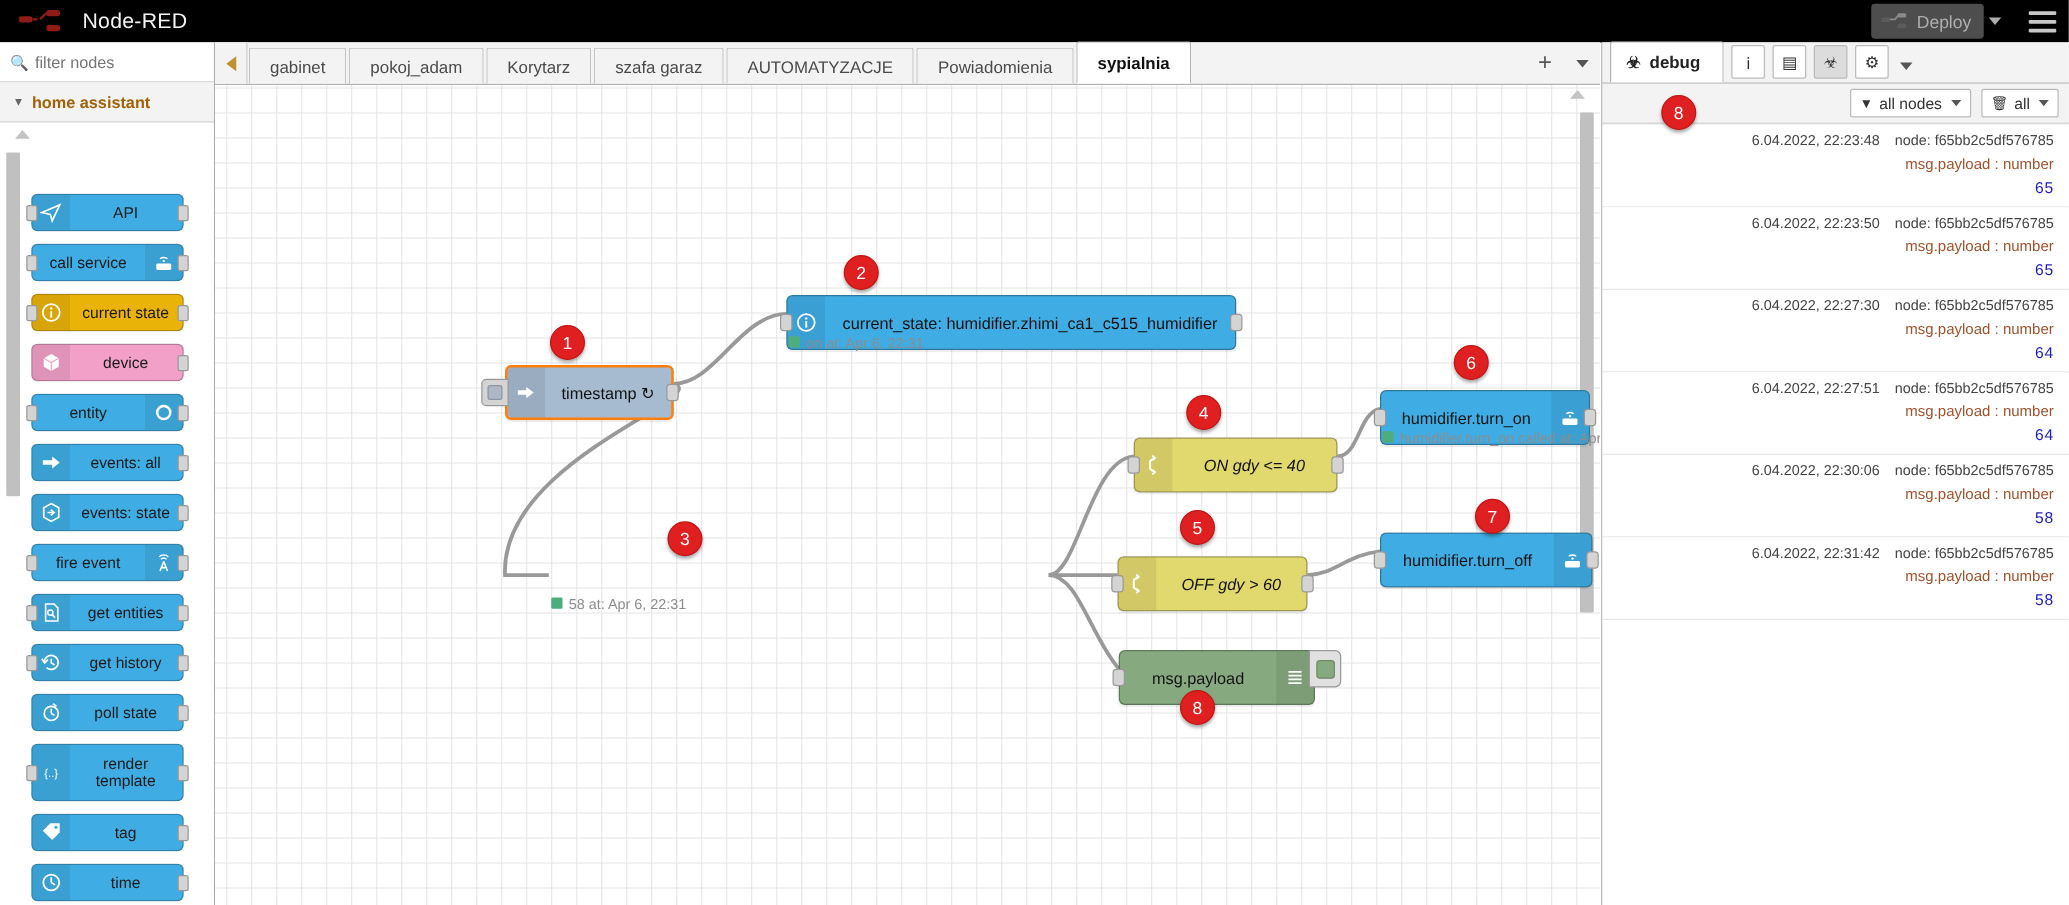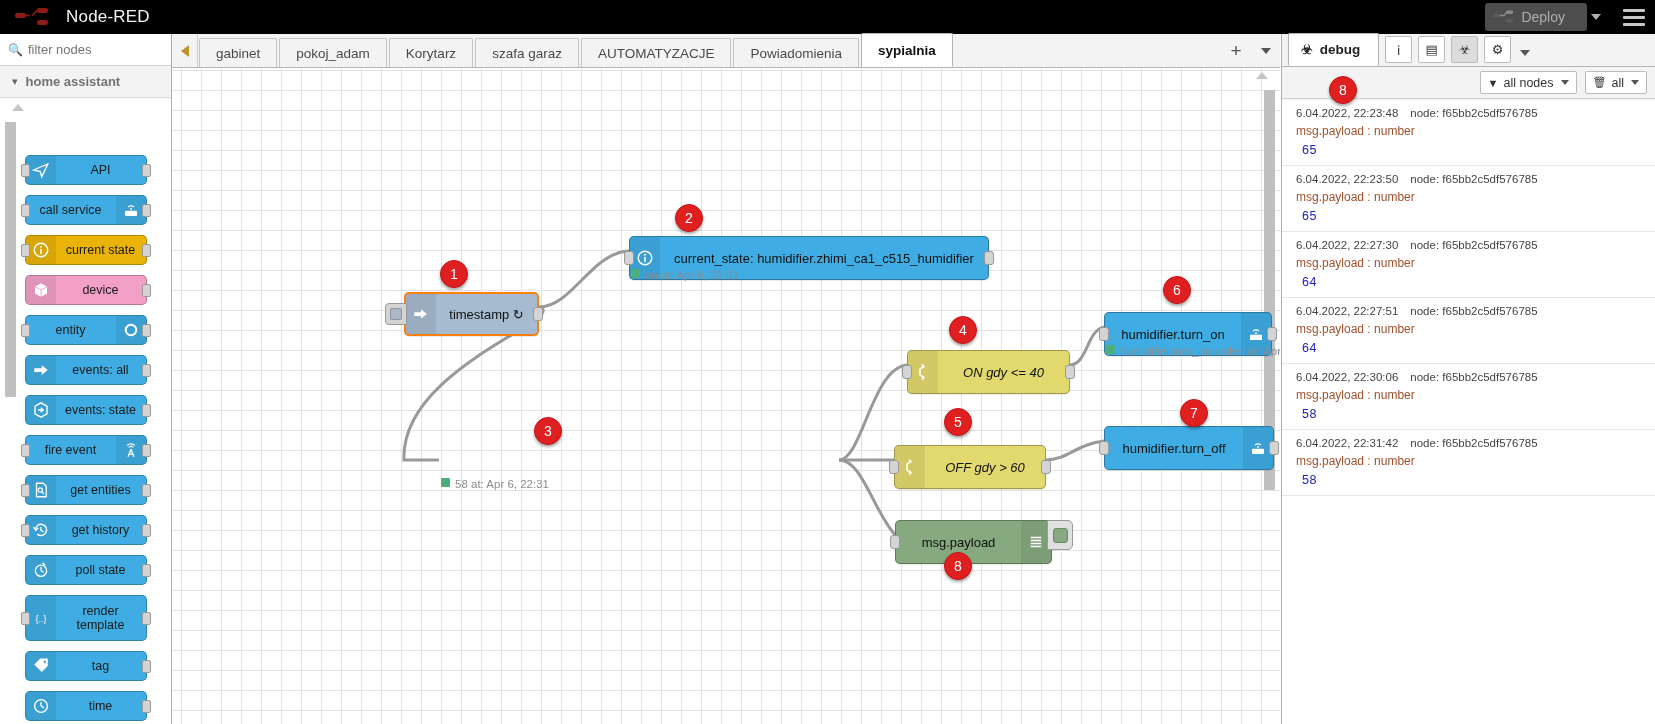--- a/index.html
+++ b/index.html
@@ -25,21 +25,21 @@
   #header-right {
     position: absolute; right: 0; top: 0; height: 34px;
     display: flex; align-items: center;
   }
   #deploy-btn {
     display: flex; align-items: center;
     background: #4d4d4d; height: 28px; border-radius: 3px;
     padding: 0 0 0 8px; margin-right: 4px; cursor: pointer;
   }
   #deploy-icon { width: 22px; height: 16px; margin-right: 6px; }
-  #deploy-label { color: #aeaeae; font-size: 14px; padding-right: 22px; }
+  #deploy-label { color: #aeaeae; font-size: 14px; padding-right: 10px; }
   #deploy-caret {
     width: 0; height: 0; border-left: 5px solid transparent;
     border-right: 5px solid transparent; border-top: 6px solid #aeaeae;
     margin-right: 12px;
   }
   #hamburger { width: 42px; display:flex; flex-direction: column; align-items:center; gap:4px; cursor:pointer;}
   #hamburger span { display:block; width: 22px; height: 3px; background: #c7c7c7; border-radius:1px;}
 
   
   #palette {
@@ -56,21 +56,21 @@
     border: 0; outline: none; font-size: 13px; color: #aaa;
     font-family: "Liberation Sans", sans-serif; width: 130px; background: transparent;
   }
   #palette-category {
     height: 32px; background: #f3f3f3; border-bottom: 1px solid #d7d7d7;
     display: flex; align-items: center; padding-left: 12px;
   }
   #palette-category .chev {
     color: #666; font-size: 11px; margin-right: 8px;
   }
-  #palette-category-label { font-size: 13px; font-weight: bold; color: #737373; }
+  #palette-category-label { font-size: 13px; font-weight: bold; color: #a16207; }
   #palette-list {
     position: absolute; top: 65px; left: 0; width: 171px; bottom: 0;
     overflow: hidden; padding-top: 8px; background: #fff;
   }
   .pal-node {
     position: relative; margin: 0 auto 10px auto;
     width: 122px; height: 30px;
     border-radius: 5px; border: 1px solid rgba(0,0,0,.25);
     display: flex; align-items: center; cursor: pointer;
   }
@@ -265,21 +265,21 @@
     font-size: 12.5px; color: #333; cursor: pointer;
   }
   .sb-filter .gl { margin-right: 5px; font-size: 11px; }
   .sb-filter .car {
     margin-left: 7px; width:0;height:0;
     border-left:4px solid transparent;border-right:4px solid transparent;
     border-top:5px solid #555;
   }
   #debug-list {
     position: absolute; top: 66px; left: 0; right: 0; bottom: 0;
-    background: #fff; overflow: hidden;
+    background: #fff; overflow: hidden; text-align: right;
   }
   .dbg-msg {
     border-bottom: 1px solid #e6e6e6; padding: 7px 12px 8px 14px;
     background: #fff;
   }
   .dbg-head { font-size: 11.5px; color: #444; margin-bottom: 5px; }
   .dbg-head .nodeid { margin-left: 12px; }
   .dbg-topic { font-size: 12px; color: #a0522d; margin-bottom: 5px; }
   .dbg-value { font-size: 12.5px; color: #2020c0; padding-left: 6px; letter-spacing: .5px;}
 </style>

